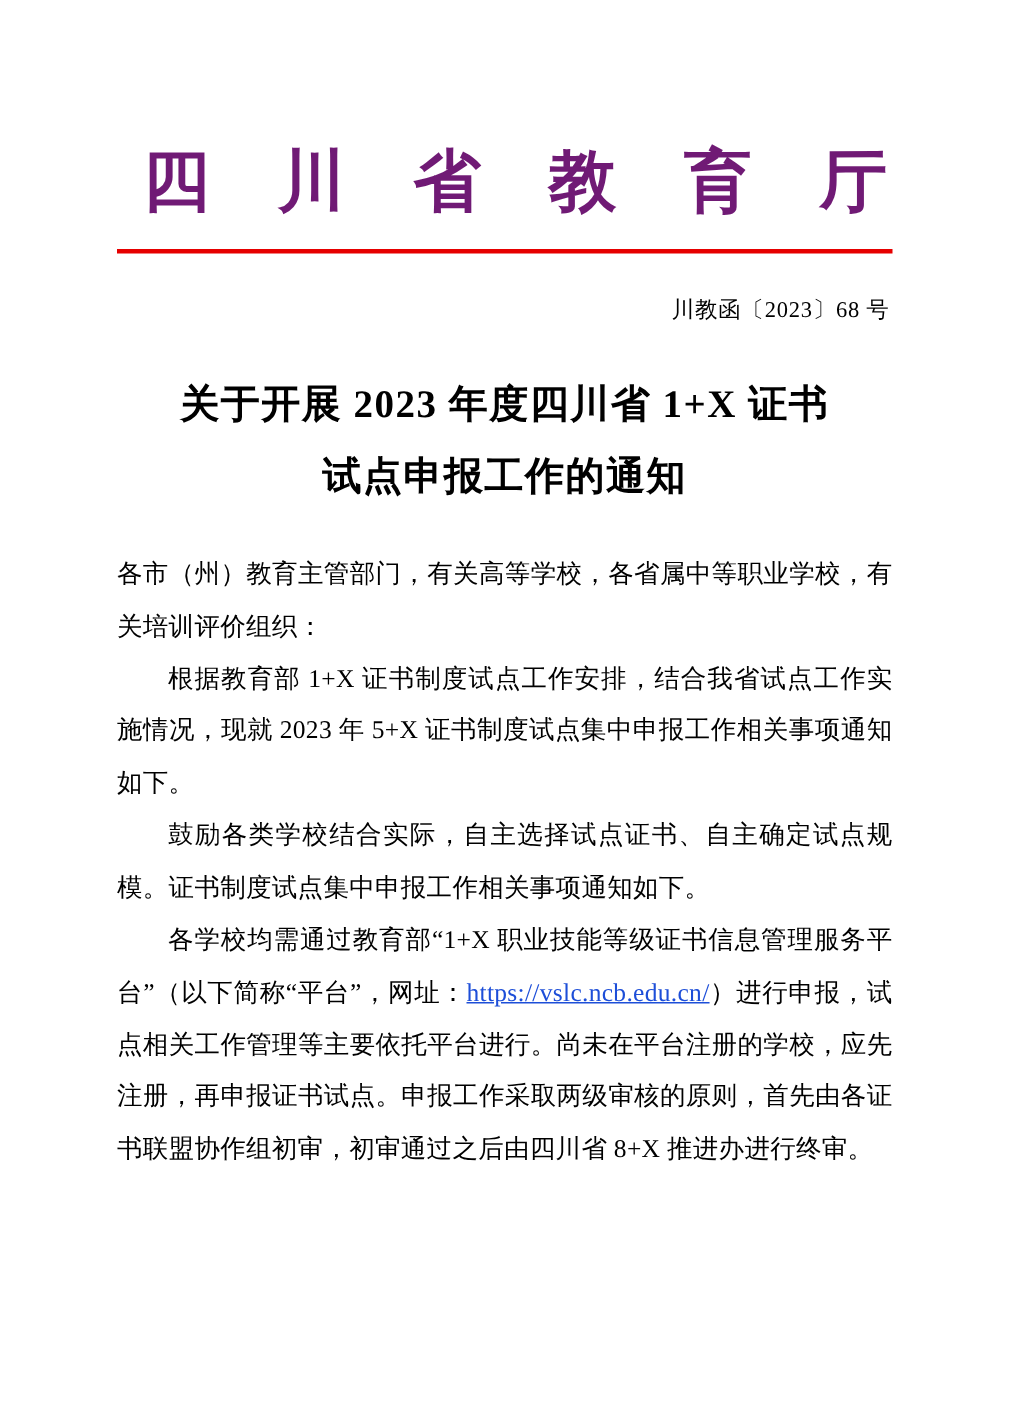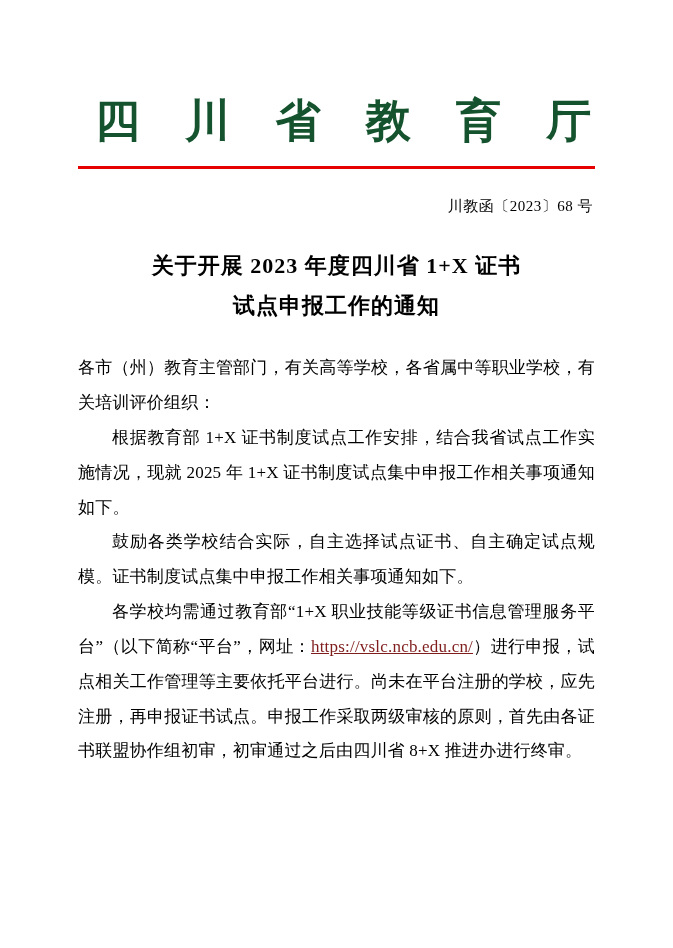--- a/index.html
+++ b/index.html
@@ -18,21 +18,21 @@
   .page {
     width: 673px;
     height: 948px;
     position: relative;
     box-sizing: border-box;
     padding: 0 78px;
   }
   .masthead {
     margin-top: 96px;
     text-align: center;
-    color: #14532d;
+    color: #701a75;
     font-family: "Liberation Serif", "DejaVu Serif", serif;
     font-size: 45px;
     font-weight: bold;
     letter-spacing: 17px;
     text-indent: 17px;
     line-height: 1.15;
     white-space: nowrap;
   }
   .top-rule {
     margin-top: 18px;
@@ -45,21 +45,21 @@
   .doc-number {
     margin-top: 28px;
     text-align: right;
     font-size: 15px;
     letter-spacing: 0.5px;
     padding-right: 2px;
   }
   .title-block {
     margin-top: 30px;
     text-align: center;
-    font-size: 22px;
+    font-size: 26px;
     font-weight: bold;
     line-height: 1.85;
     letter-spacing: 1px;
   }
   .title-line {
     display: block;
   }
   .body-block {
     margin-top: 24px;
     font-size: 17px;
@@ -74,21 +74,21 @@
   .para.indent {
     text-indent: 2em;
   }
   .heading {
     margin: 0;
     font-weight: bold;
     text-indent: 2em;
     letter-spacing: 1px;
   }
   .link {
-    color: #7f1d1d;
+    color: #1d4ed8;
     font-family: "Liberation Serif", "DejaVu Serif", serif;
   }
 </style>
 </head>
 <body>
 
 <div class="page">
 
   <div class="masthead">四 川 省 教 育 厅</div>
 
@@ -96,18 +96,18 @@
 
   <div class="doc-number">川教函〔2023〕68 号</div>
 
   <div class="title-block">
     <span class="title-line">关于开展 2023 年度四川省 1+X 证书</span>
     <span class="title-line">试点申报工作的通知</span>
   </div>
 
   <div class="body-block">
     <p class="para">各市（州）教育主管部门，有关高等学校，各省属中等职业学校，有关培训评价组织：</p>
-    <p class="para indent">根据教育部 1+X 证书制度试点工作安排，结合我省试点工作实施情况，现就 2025 年 1+X 证书制度试点集中申报工作相关事项通知如下。</p>
+    <p class="para indent">根据教育部 1+X 证书制度试点工作安排，结合我省试点工作实施情况，现就 2023 年 5+X 证书制度试点集中申报工作相关事项通知如下。</p>
     <p class="para indent">鼓励各类学校结合实际，自主选择试点证书、自主确定试点规模。证书制度试点集中申报工作相关事项通知如下。</p>
     <p class="para indent"><span>各学校均需通过教育部“1+X 职业技能等级证书信息管理服务平台”（以下简称“平台”，网址：</span><a class="link" href="#">https://vslc.ncb.edu.cn/</a><span>）进行申报，试点相关工作管理等主要依托平台进行。尚未在平台注册的学校，应先注册，再申报证书试点。申报工作采取两级审核的原则，首先由各证书联盟协作组初审，初审通过之后由四川省 8+X 推进办进行终审。</span></p>
   </div>
 
 </div>
 
 </body></html>

